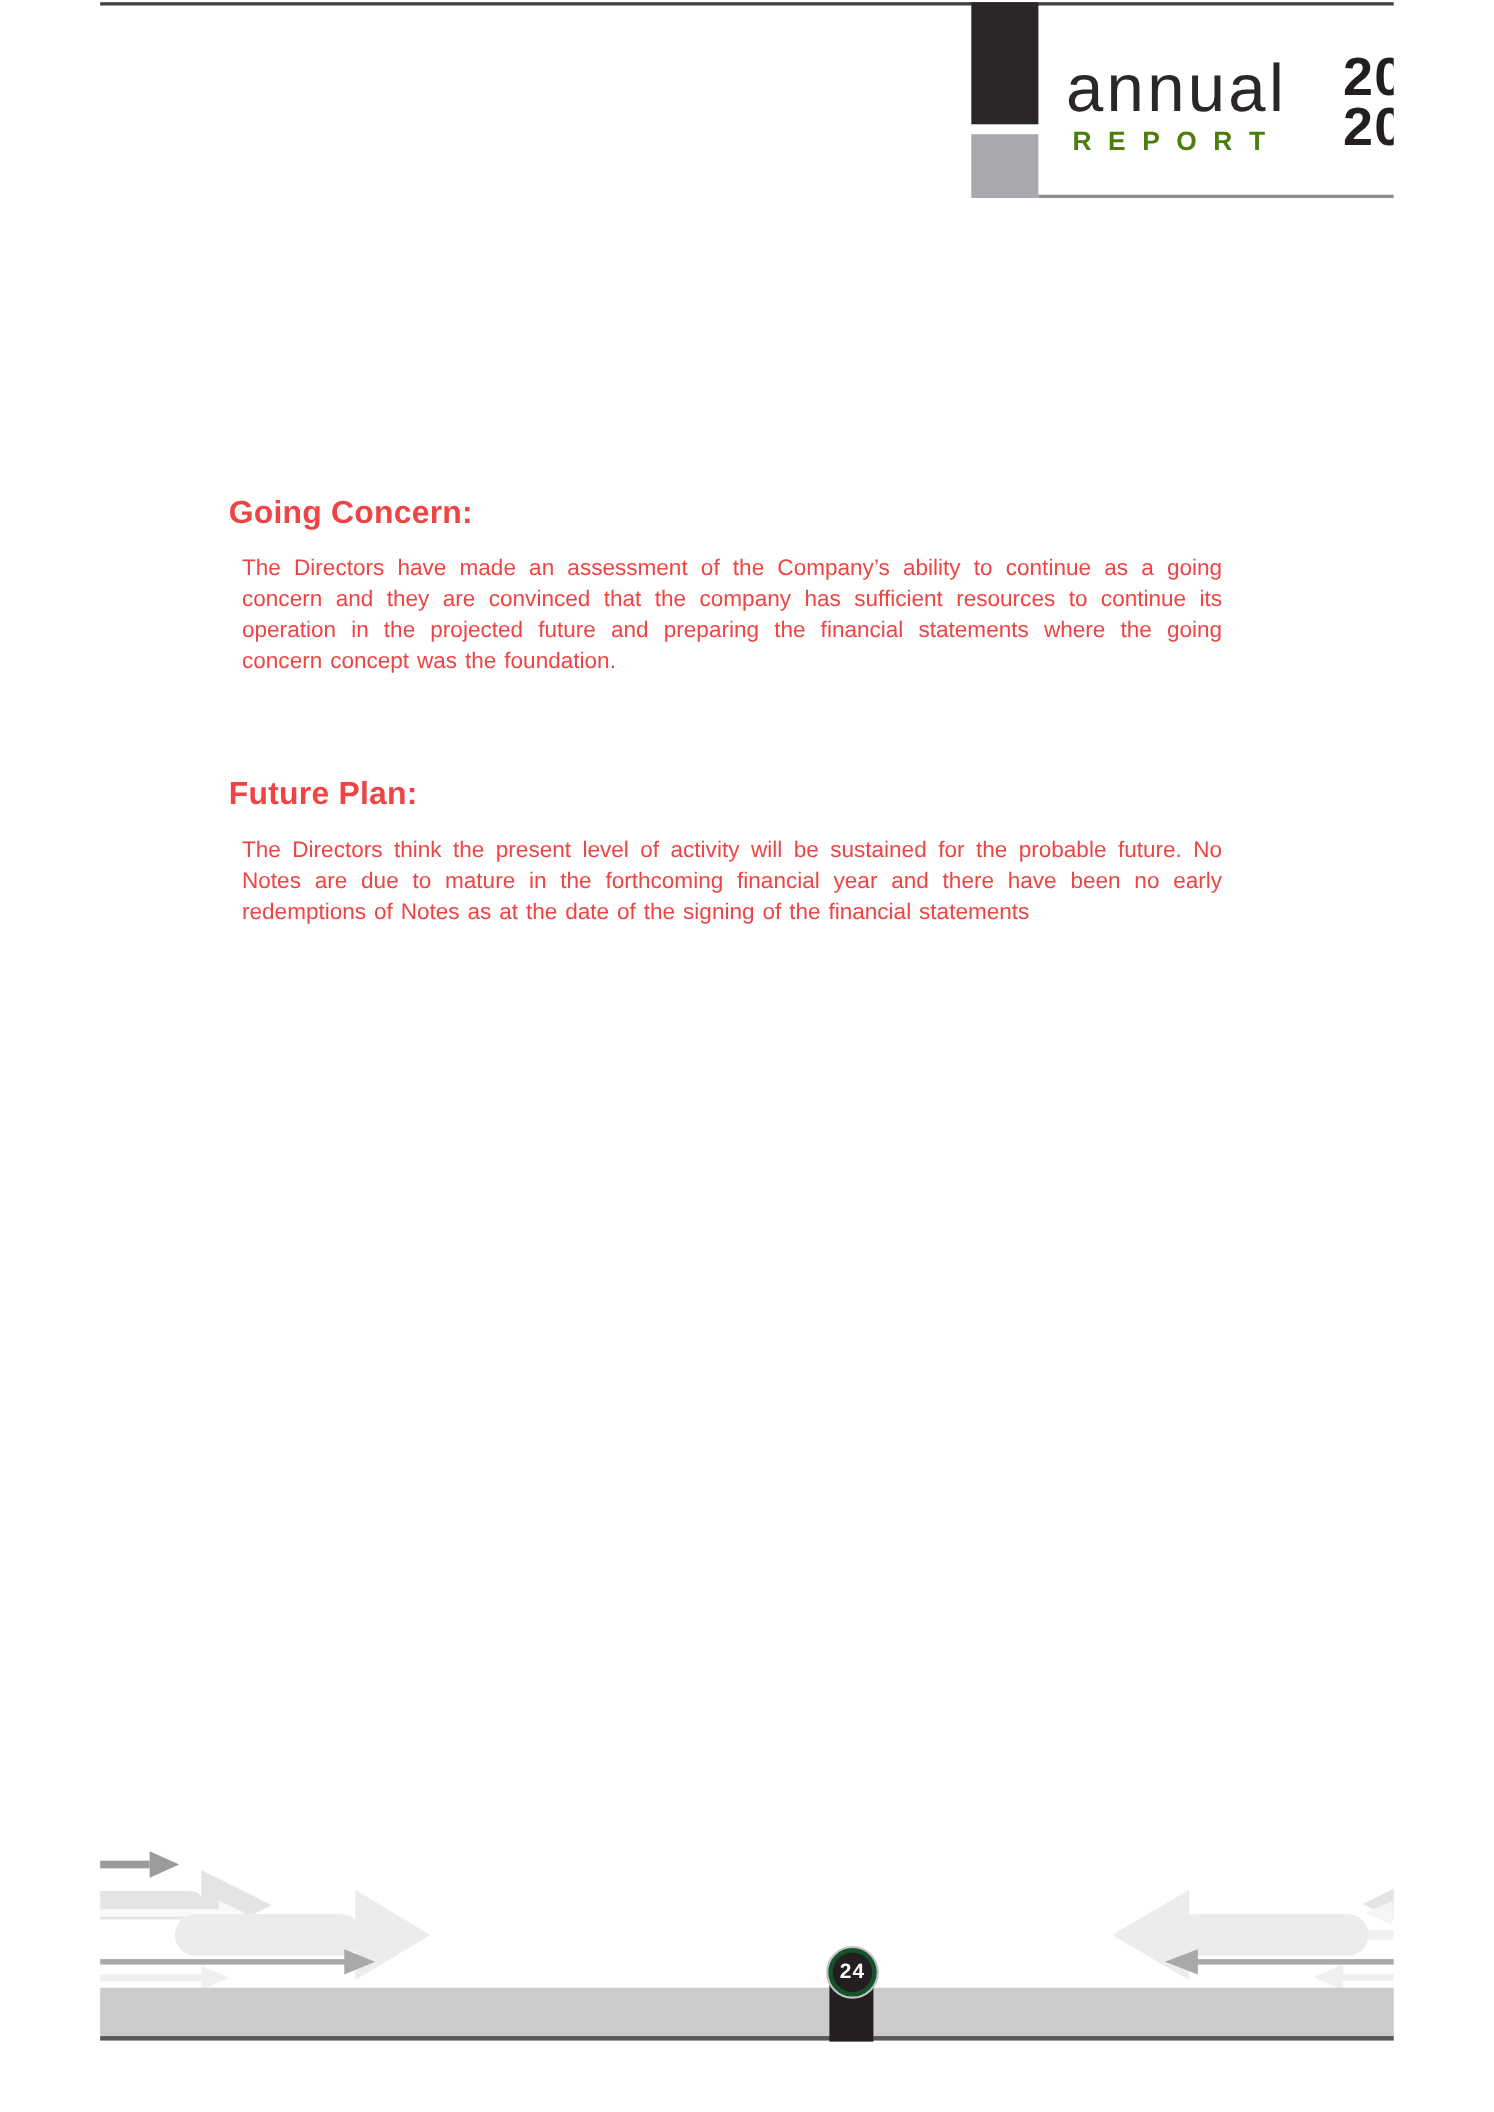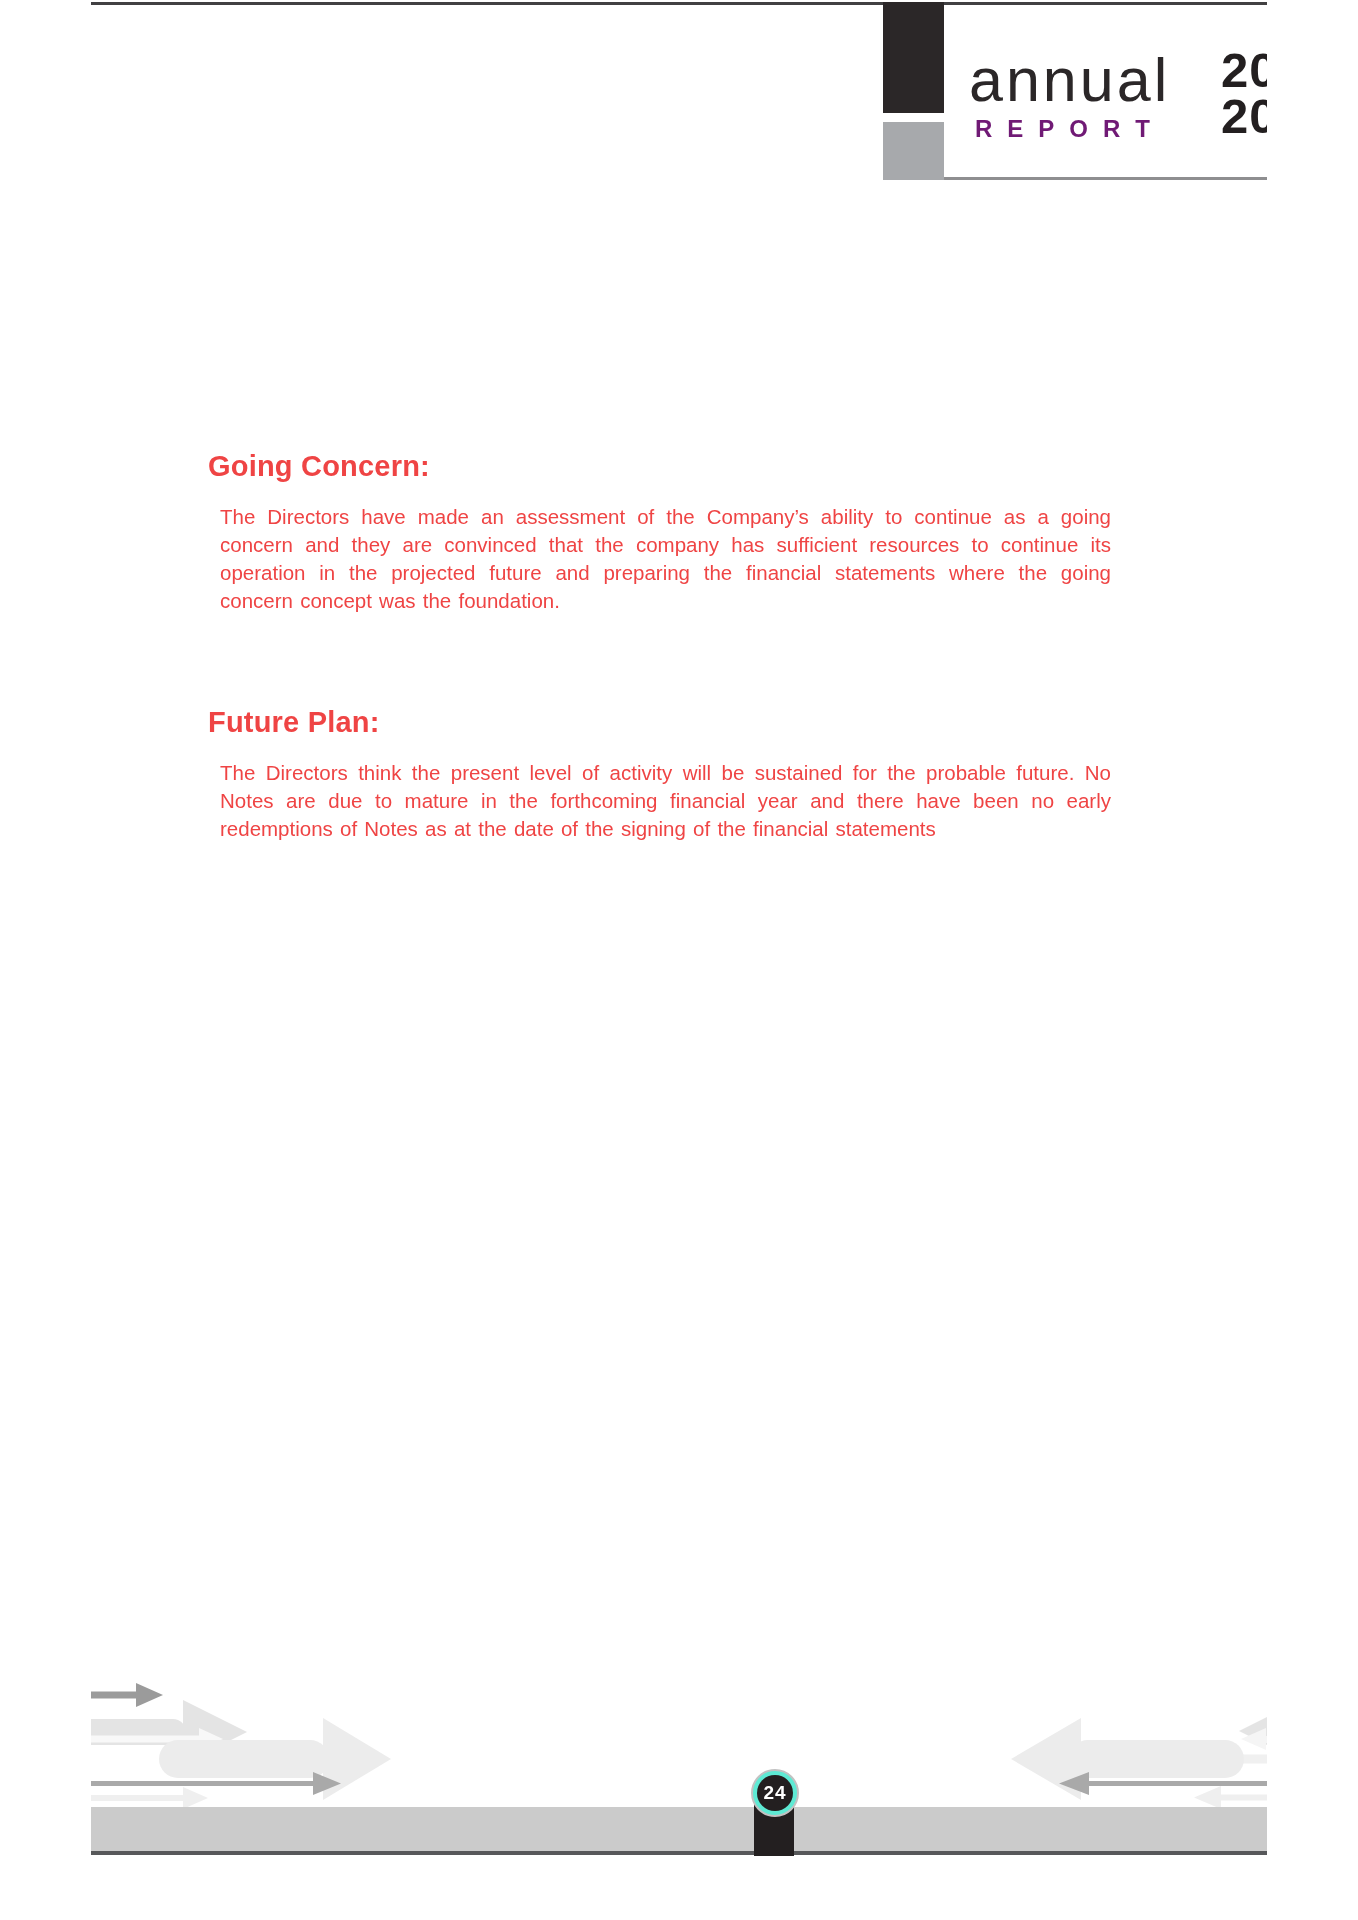--- a/index.html
+++ b/index.html
@@ -6,39 +6,39 @@
   body{font-family:"Liberation Sans", sans-serif;}
   .page{position:relative;width:1165px;height:1920px;background:#ffffff;overflow:hidden;margin:0 auto;padding-left:11px;}
 
   
   .top-rule{position:absolute;left:0;top:2px;width:1358px;height:3px;background:#414042;}
   .logo-dark-block{position:absolute;left:792px;top:2px;width:61px;height:111px;background:#2b2728;}
   .logo-gray-block{position:absolute;left:792px;top:122px;width:61px;height:58px;background:#a7a9ac;}
   .header-bottom-rule{position:absolute;left:853px;top:177px;width:505px;height:3px;background:#8e8e90;}
   .header-right-rule{position:absolute;left:1354px;top:2px;width:4px;height:178px;background:#77787a;}
   .wordmark-annual{position:absolute;left:878px;top:48px;font-size:61px;line-height:64px;letter-spacing:3px;color:#2b2728;}
-  .wordmark-report{position:absolute;left:884px;top:116px;font-size:24px;line-height:26px;font-weight:bold;letter-spacing:15px;color:#701a75;white-space:nowrap;}
+  .wordmark-report{position:absolute;left:884px;top:116px;font-size:24px;line-height:26px;font-weight:bold;letter-spacing:15px;color:#4d7c0f;white-space:nowrap;}
   .years{position:absolute;left:1130px;top:47px;font-size:49px;font-weight:700;line-height:46px;color:#231f20;}
   .years div{letter-spacing:1px;}
 
   
   .section{position:absolute;left:117px;width:915px;color:#ef4444;}
   .section h2{font-size:29px;line-height:33px;margin:0 0 20px 0;font-weight:bold;letter-spacing:.2px;}
   .section p{font-size:20.5px;line-height:28px;margin:12px;text-align:justify;word-spacing:1.5px;}
   #sec-0{top:450px;}
   #sec-1{top:706px;}
   #sec-2{top:938px;}
   #sec-3{top:1142px;}
 
   
   .footer-arrows{position:absolute;left:0;top:1640px;width:1358px;height:220px;}
   .footer-bar{position:absolute;left:0;top:1807px;width:1358px;height:44px;background:#cbcbcb;border-bottom:4px solid #57585a;z-index:1;}
   .footer-dark-block{position:absolute;left:663px;top:1804px;width:40px;height:52px;background:#231f20;z-index:2;}
   .page-badge{position:absolute;left:660px;top:1769px;width:48px;height:48px;border-radius:50%;
-    background:#5eead4;border:2px solid #c2c2c2;box-sizing:border-box;
+    background:#14532d;border:2px solid #c2c2c2;box-sizing:border-box;
     display:flex;align-items:center;justify-content:center;z-index:3;}
   .page-badge-inner{width:36px;height:36px;border-radius:50%;background:#231f20;color:#ffffff;
     display:flex;align-items:center;justify-content:center;font-size:19px;font-weight:bold;letter-spacing:1px;}
 </style>
 </head>
 <body>
 
 <div class="page">
 
   <div class="top-rule"></div>

